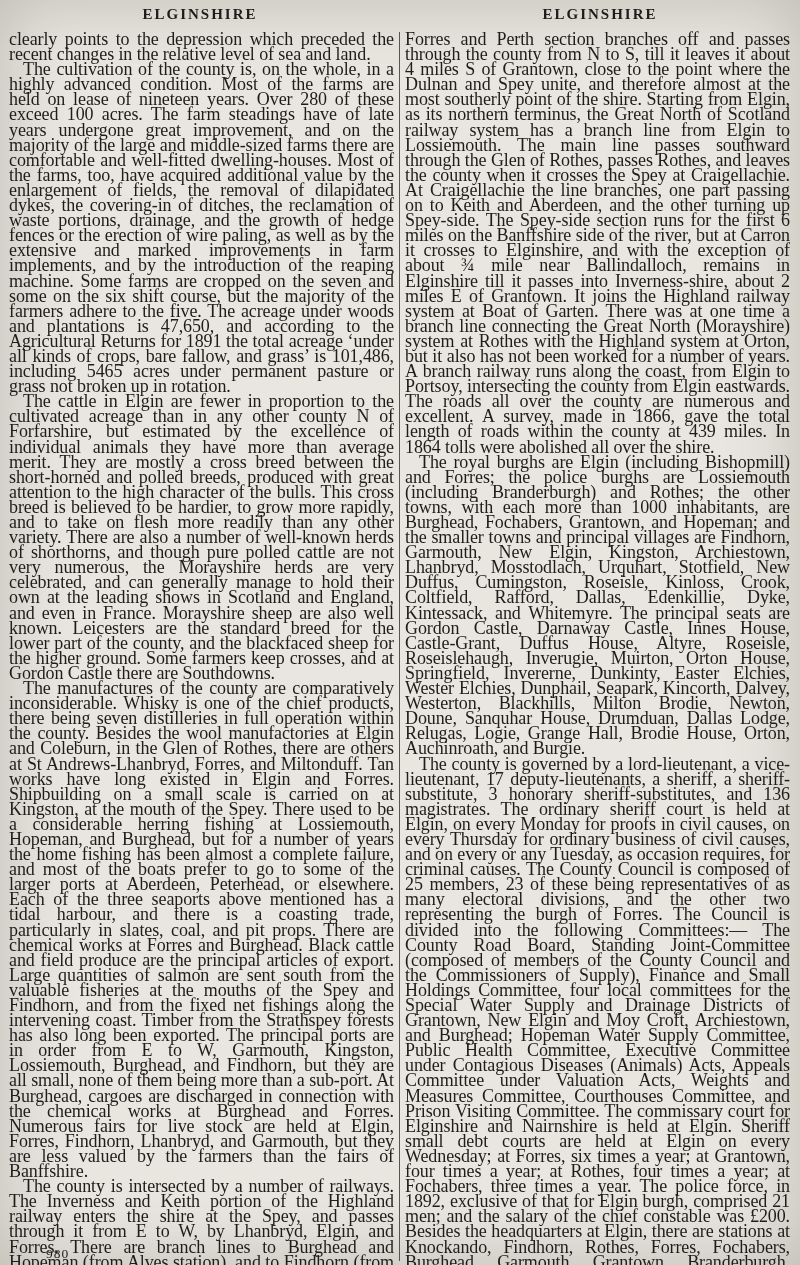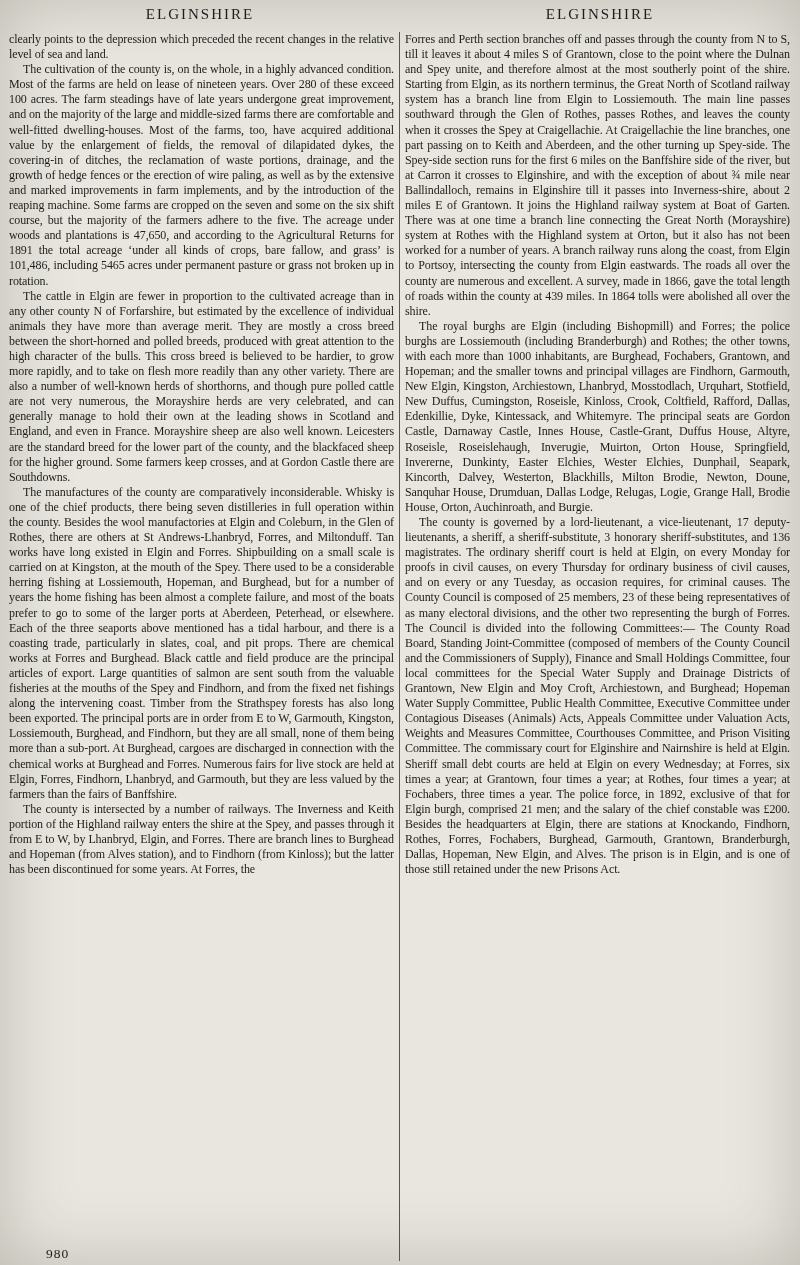--- a/index.html
+++ b/index.html
@@ -19,33 +19,33 @@
     overflow: hidden;
   }
   .running-heads {
     display: flex;
     padding-top: 6px;
     height: 22px;
   }
   .running-head {
     flex: 1;
     text-align: center;
-    font-weight: normal;
+    font-weight: bold;
     font-size: 15px;
     letter-spacing: 2px;
   }
   .columns {
     display: flex;
     box-sizing: border-box;
     padding: 4px 6px 0 9px;
     height: 1233px;
   }
   .col {
     width: 385px;
-    font-size: 12px;
+    font-size: 18px;
     line-height: 15.1px;
     text-align: justify;
     letter-spacing: -0.1px;
   }
   .divider {
     width: 1px;
     background: #57544c;
     margin: 0 5px;
     align-self: stretch;
   }

